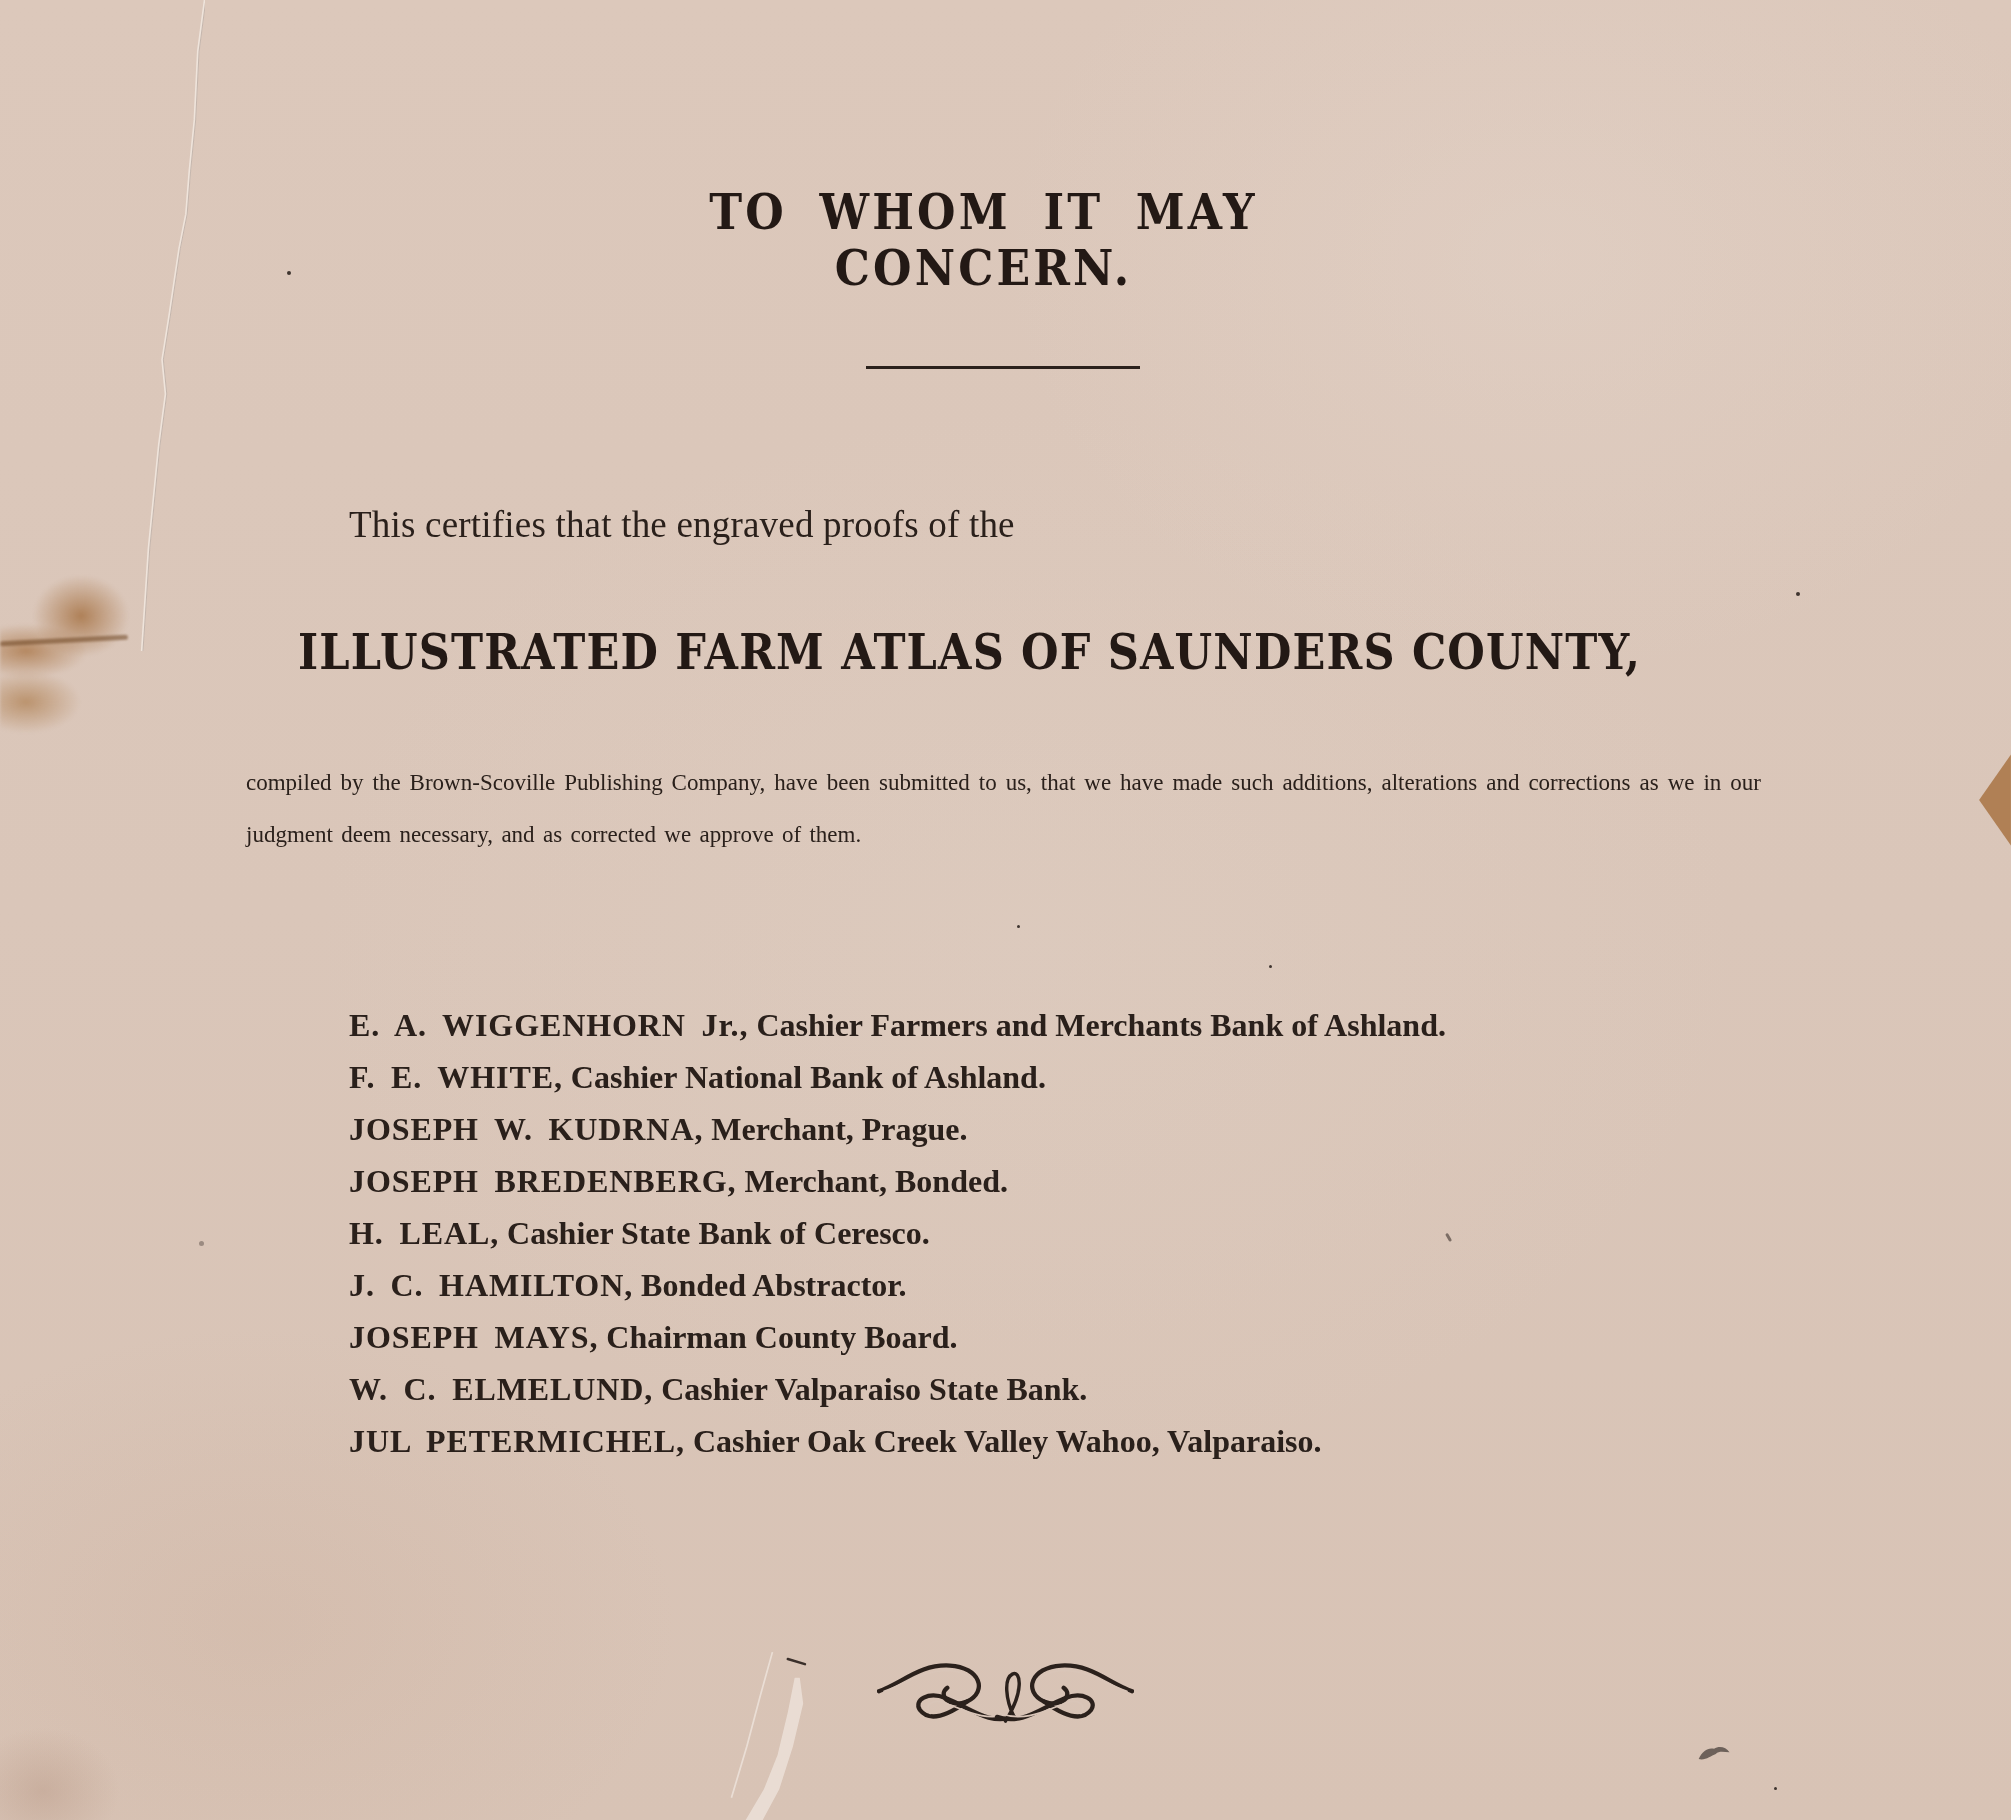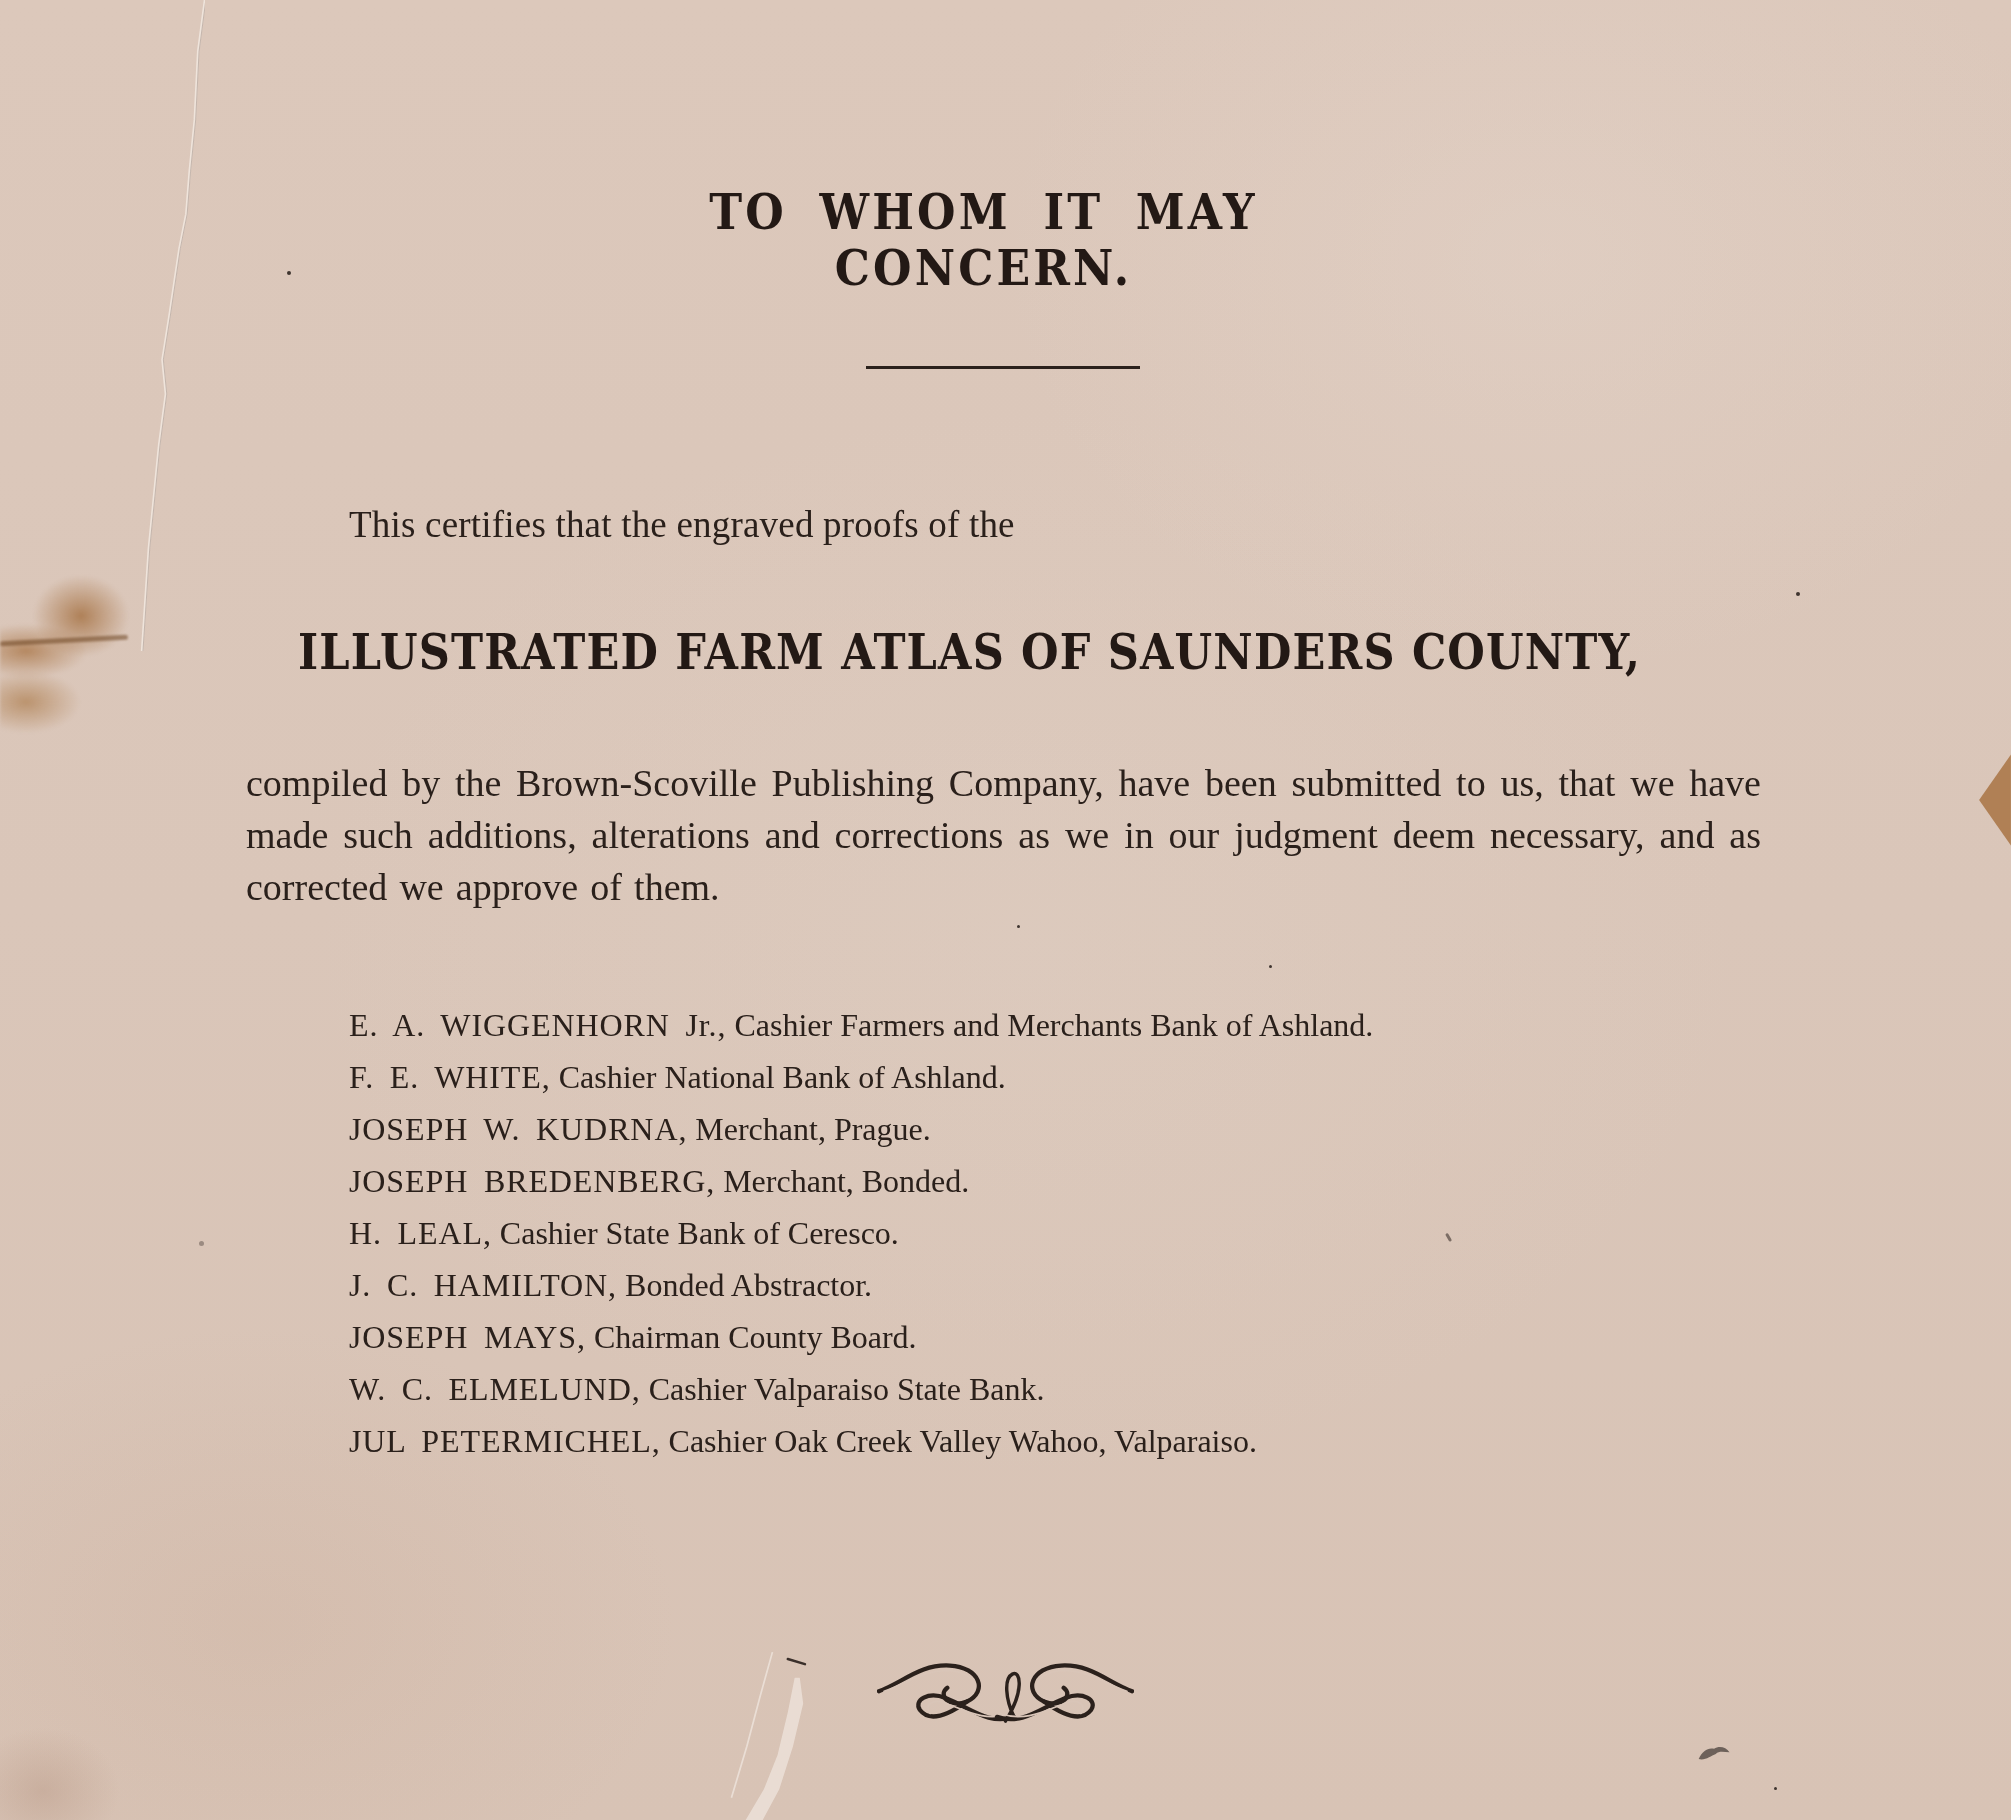--- a/index.html
+++ b/index.html
@@ -125,32 +125,33 @@
       letter-spacing: 1.3px;
       color: #231915;
       white-space: nowrap;
       transform: scaleX(0.88);
       transform-origin: left center;
     }
     .body-para {
       position: absolute;
       left: 246px; top: 757px;
       width: 1515px;
-      font-size: 38px;
+      font-size: 23px;
       line-height: 52px;
       color: #2a201b;
       text-align: justify;
       text-align-last: left;
       word-spacing: 2.6px;
     }
     .signers {
       position: absolute;
       left: 349px; top: 999px;
       margin: 0; padding: 0;
       list-style: none;
+      font-weight: bold;
     }
     .signer {
       font-size: 32px;
       line-height: 52px;
       color: #2a201b;
       white-space: nowrap;
     }
     .signer .name {
       letter-spacing: 0.9px;
       word-spacing: 6.8px;

